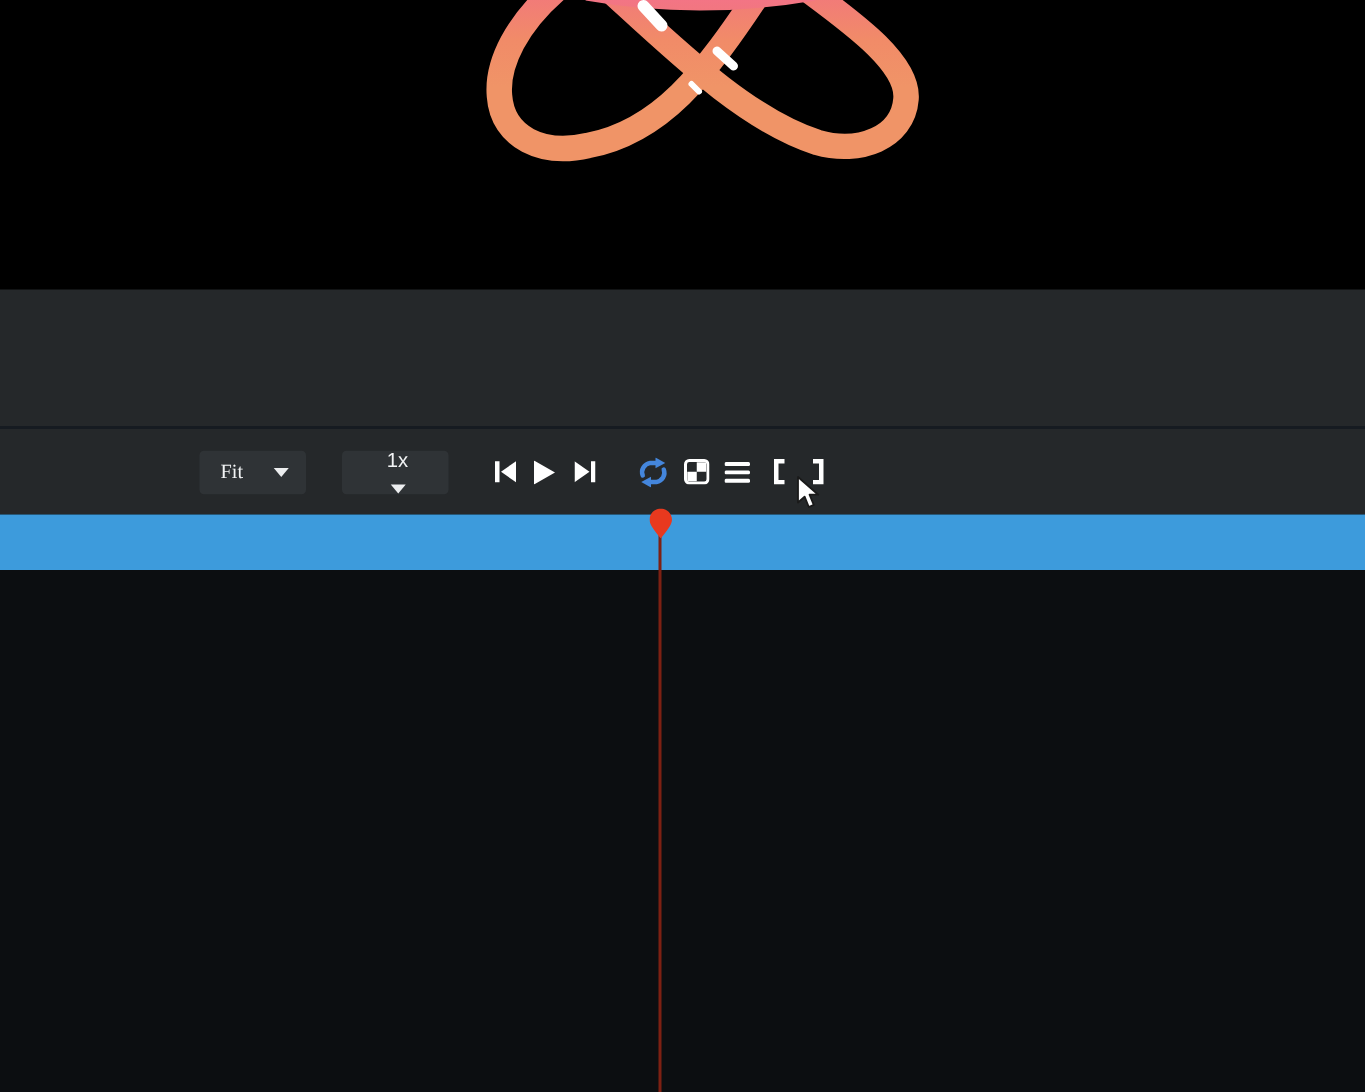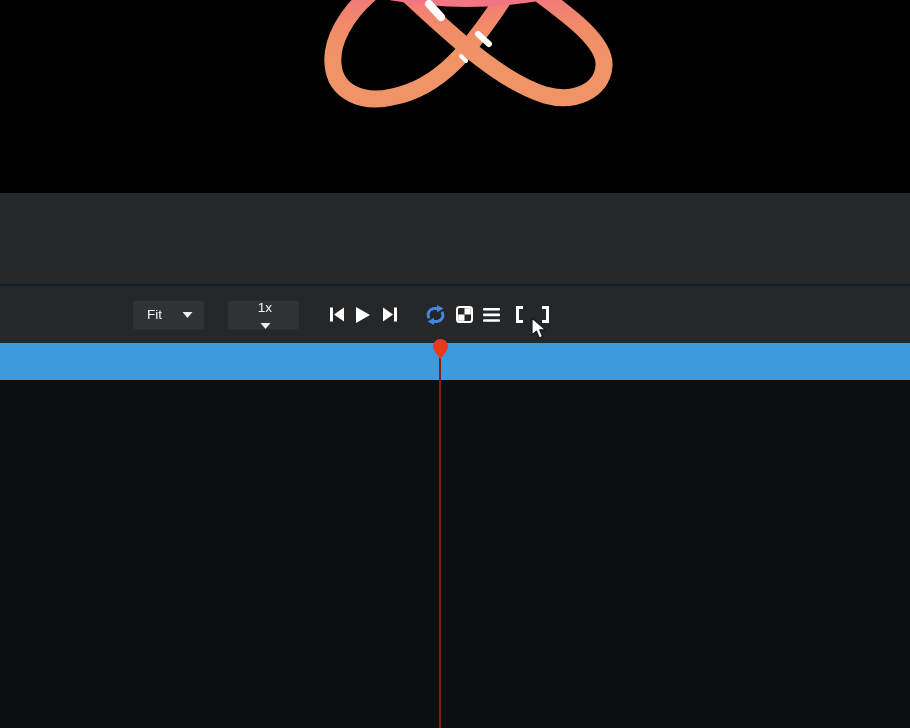--- a/index.html
+++ b/index.html
@@ -22,21 +22,21 @@
   
   .canvas{position:absolute;left:0;top:0;width:910px;height:193px;background:var(--canvas-bg);overflow:hidden;}
 
   
   .panel-gap{position:absolute;left:0;top:193px;width:910px;height:93px;background:var(--panel-bg);border-bottom:2px solid var(--divider);}
 
   
   .toolbar{position:absolute;left:0;top:286px;width:910px;height:57px;background:var(--panel-bg);}
   .dd{position:absolute;top:50%;transform:translateY(-50%);height:29px;width:71px;background:var(--btn-bg);border-radius:3px;display:flex;align-items:center;justify-content:space-between;padding:0 11px 0 14px;cursor:pointer;}
   .dd span{color:var(--icon-white);font-size:13.5px;line-height:1;}
-  .dd.zoom{left:133px;}
+  .dd.zoom{left:133px;font-family:Liberation Serif, serif;}
   .dd.speed{left:228px;flex-direction:column;}
   .controls{position:absolute;left:330px;top:0;height:100%;display:flex;align-items:center;}
   .ctl{display:flex;align-items:center;justify-content:center;cursor:pointer;}
   .ctl svg{display:block;}
 
   
   .seekbar{position:absolute;left:0;top:343px;width:910px;height:37px;background:var(--seekbar-blue);cursor:pointer;}
 
   
   .timeline{position:absolute;left:0;top:380px;width:910px;height:348px;background:var(--timeline-bg);}

